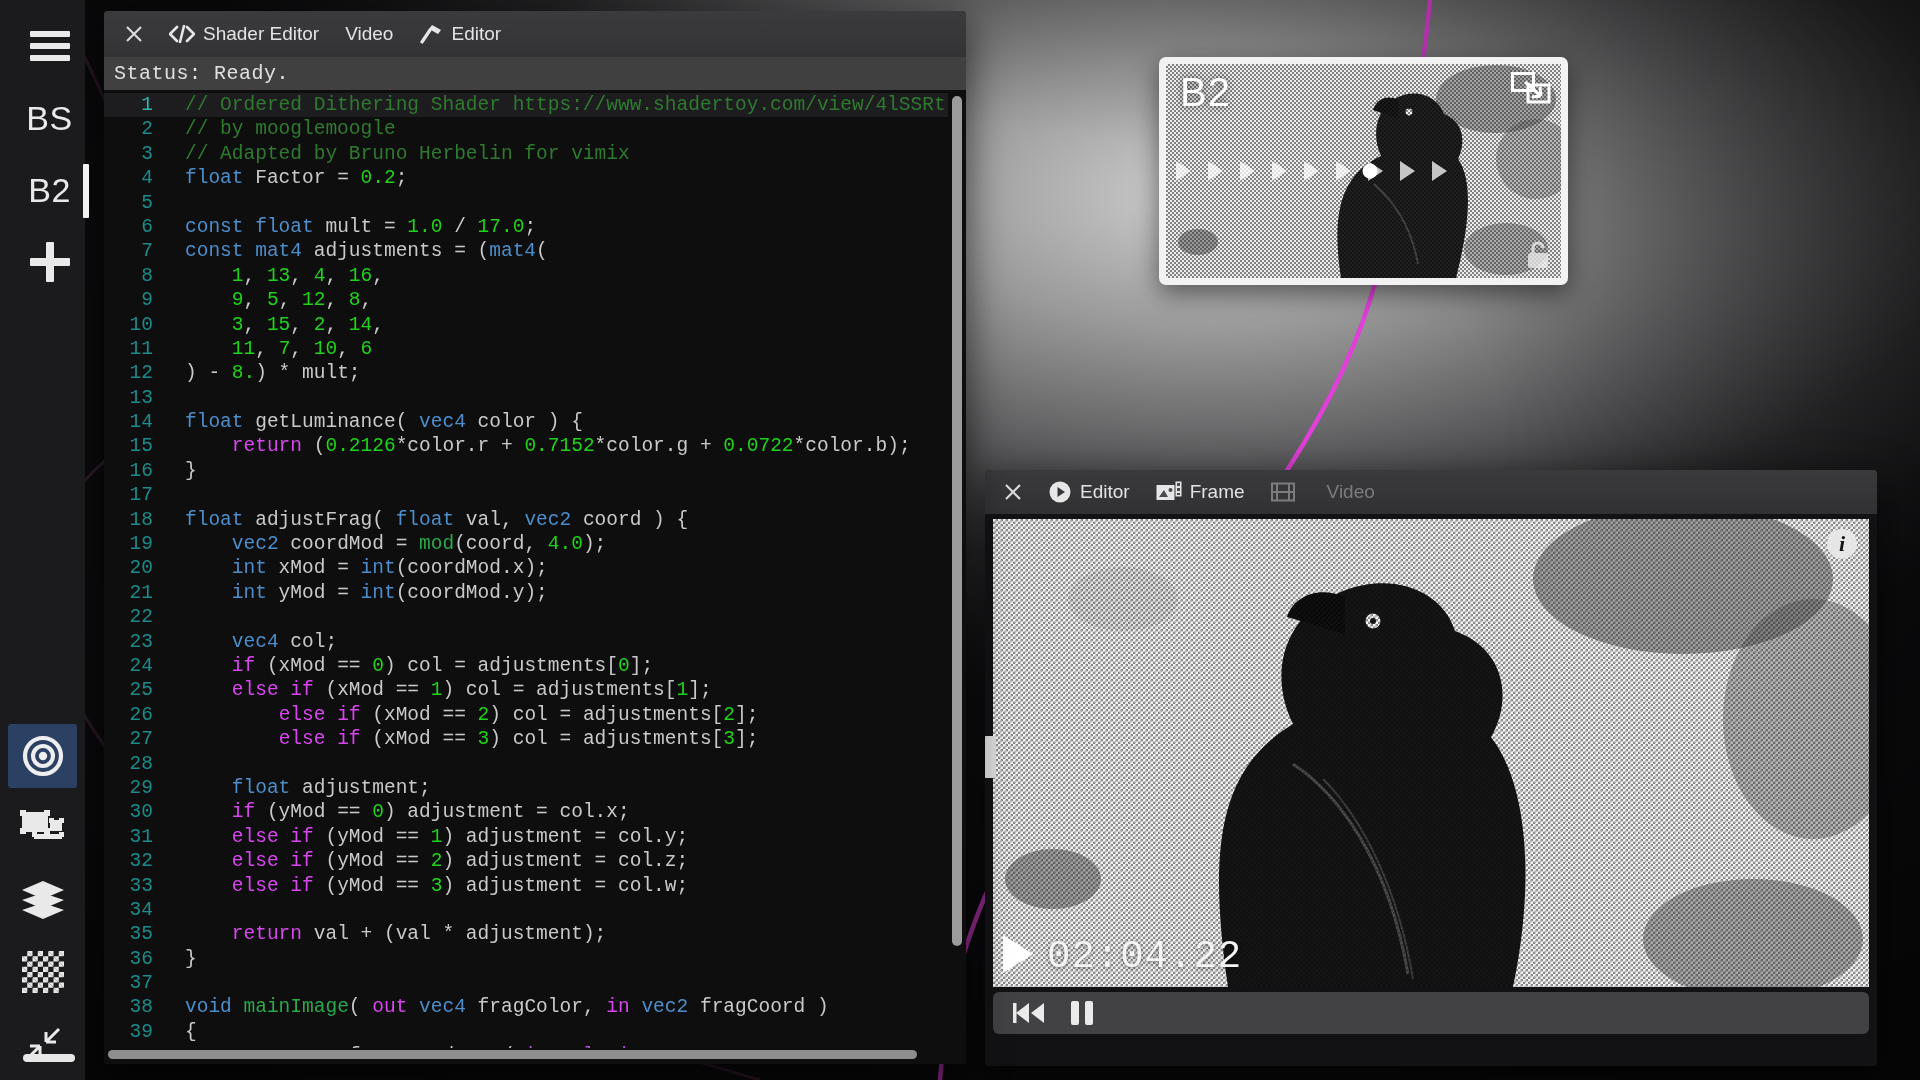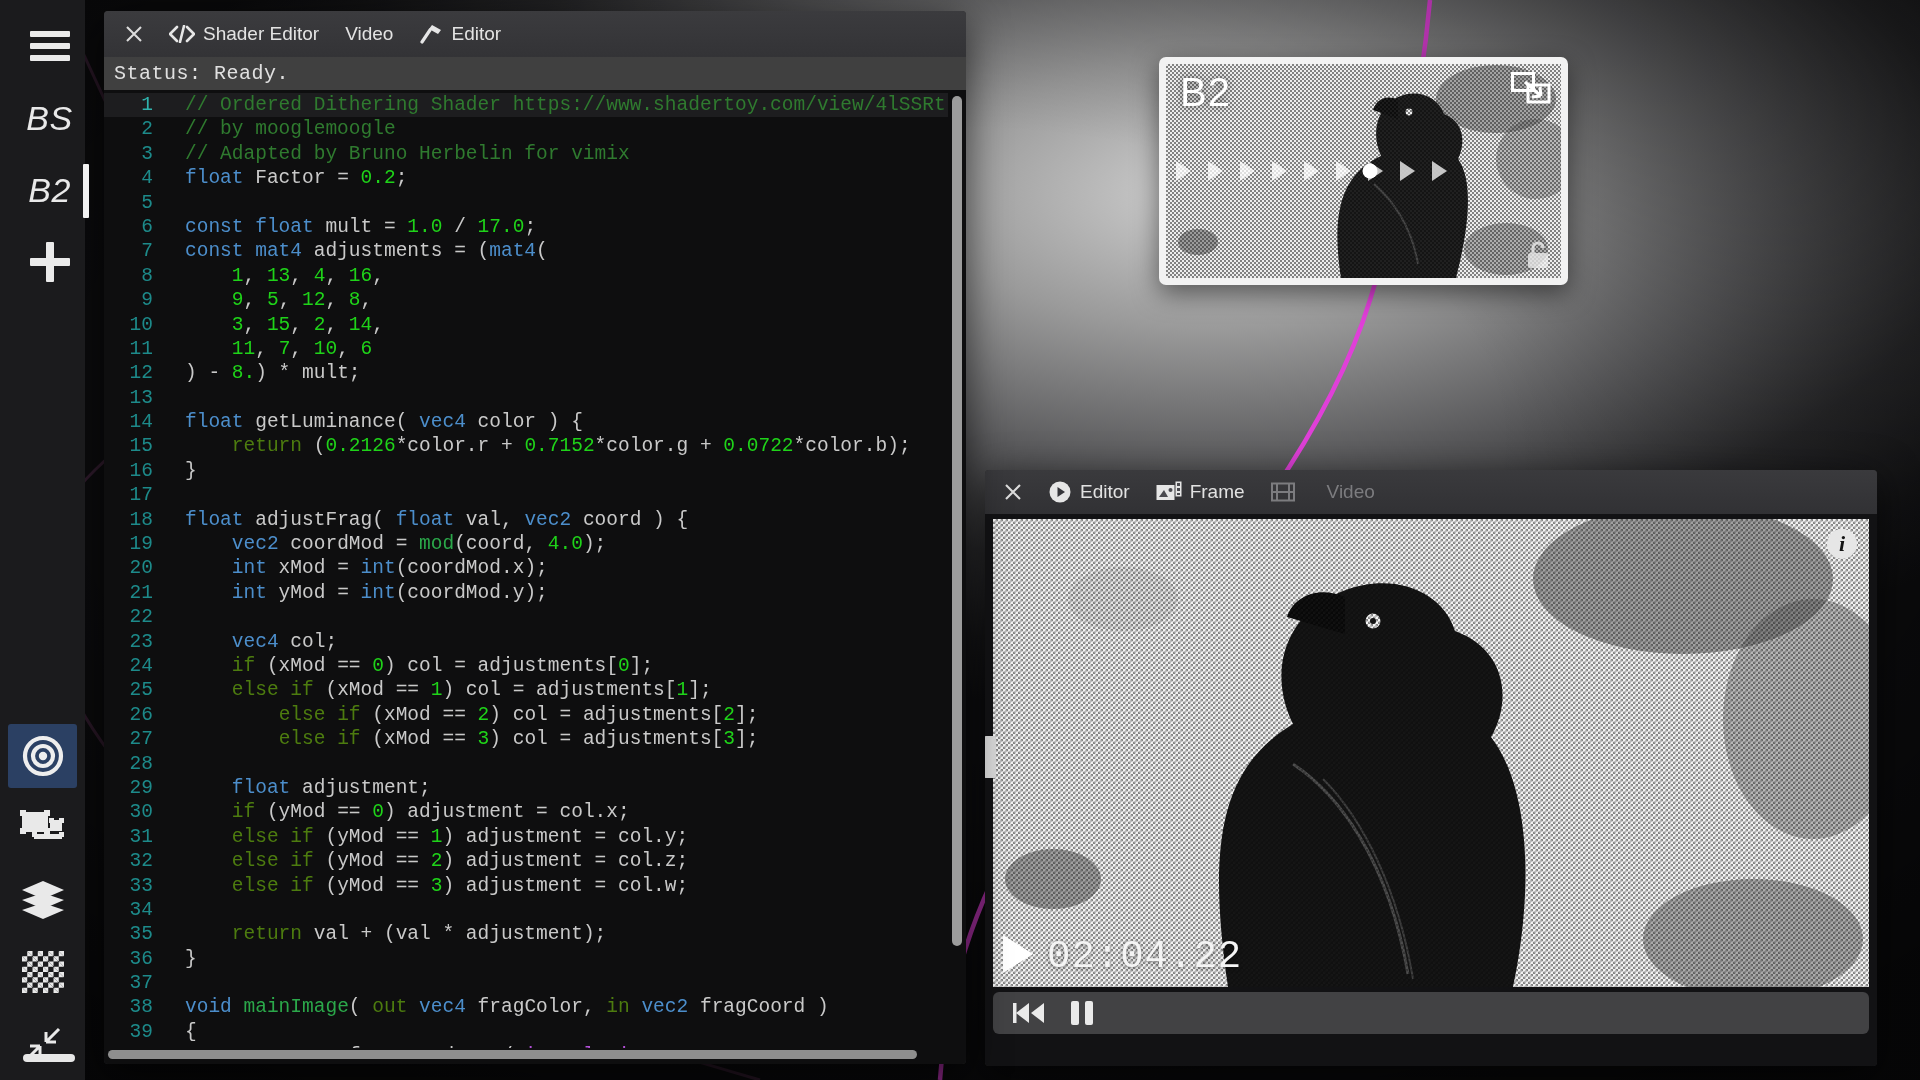--- a/index.html
+++ b/index.html
@@ -28,21 +28,21 @@
   
   #sidebar {
     position: absolute; left: 0; top: 0; width: 85px; height: 1080px;
     background: #1b1b1d;
     z-index: 40;
   }
   #sidebar-top { padding-top: 10px; }
   .side-btn {
     width: 99px; height: 72px;
     display: flex; align-items: center; justify-content: center;
-    color: #e8e8e8; cursor: pointer; position: relative; font-style: italic;
+    color: #e8e8e8; cursor: pointer; position: relative;
   }
   .side-label {
     font-size: 34px; font-weight: 400; letter-spacing: .5px;
     color: #e9e9e9; font-family: "Liberation Sans", sans-serif;
   }
   .sel-bar {
     position: absolute; right: 10px; top: 10px; width: 6px; height: 54px;
     background: #f2f2f2; border-radius: 1px;
   }
   .hamburger { width: 40px; }
@@ -108,21 +108,21 @@
   .cline { height: 24.4px; display: flex; }
   .cline.hl { background: #1d1d1f; }
   .lnum {
     flex: 0 0 62px; text-align: right; padding-right: 13px;
     color: #1d8a8a; user-select: none;
   }
   .cline.hl .lnum { color: #2fb3ad; }
   .ctext { color: #c9c9c9; margin-left: 19px; }
   
   .cmt { color: #2f7a2f; }
-  .kw  { color: #4d7c0f; }
+  .kw  { color: #d946ef; }
   .typ { color: #4c8ecb; }
   .num { color: #1fd319; }
   .fn  { color: #2ba84a; }
   .uni { color: #b24fd6; }
   .pun { color: #c9c9c9; }
 
   
   #code-vscroll {
     position: absolute; right: 4px; top: 6px; width: 10px; bottom: 26px;
     background: transparent;

